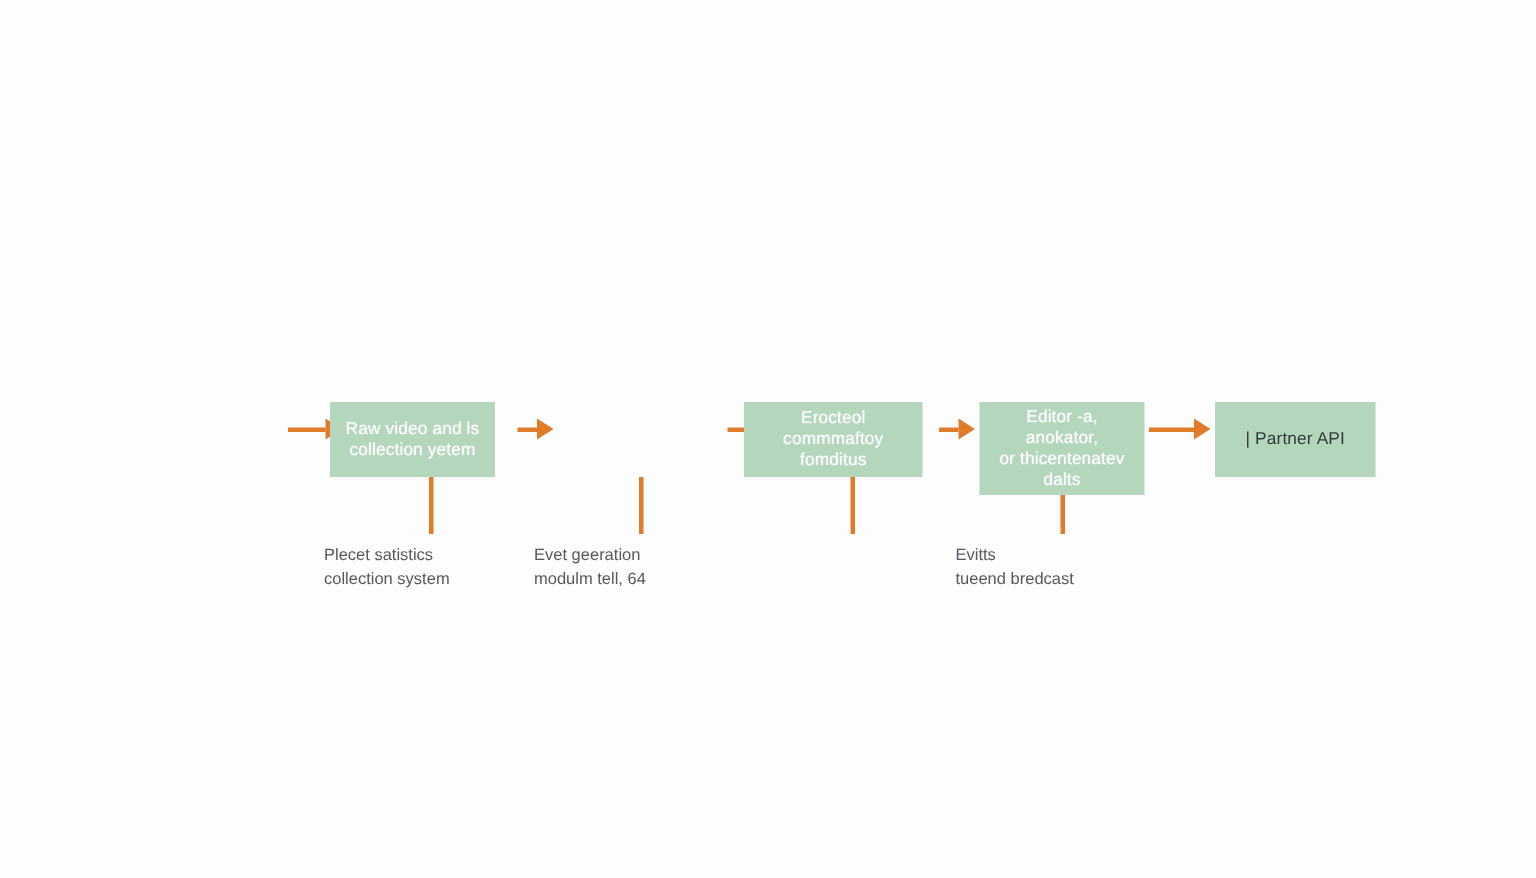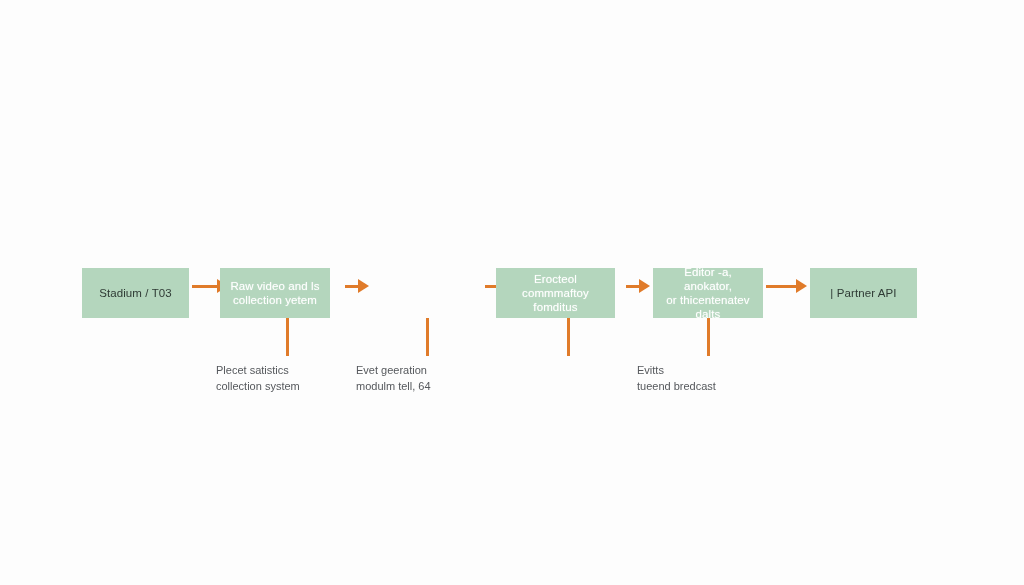--- a/index.html
+++ b/index.html
@@ -110,33 +110,30 @@
       <div class="arrow-head"></div>
     </div>
     <div class="arrow" style="left: 766px; top: 279px; width: 41px;">
       <div class="arrow-shaft"></div>
       <div class="arrow-head"></div>
     </div>
     <div class="drop-line" style="left: 286px; top: 318px; height: 38px;"></div>
     <div class="drop-line" style="left: 426px; top: 318px; height: 38px;"></div>
     <div class="drop-line" style="left: 567px; top: 318px; height: 38px;"></div>
     <div class="drop-line" style="left: 707px; top: 318px; height: 38px;"></div>
-    <div class="node source" style="left: 82px; top: 268px; width: 107px; height: 50px;">
-      <div class="node-label">Stadium / T03</div>
-    </div>
     <div class="node" style="left: 220px; top: 268px; width: 110px; height: 50px;">
       <div class="node-label">Raw video and ls
 collection yetem</div>
     </div>
     <div class="node" style="left: 496px; top: 268px; width: 119px; height: 50px;">
       <div class="node-label">Erocteol
 commmaftoy
 fomditus</div>
     </div>
-    <div class="node" style="left: 653px; top: 268px; width: 110px; height: 50px;">
+    <div class="node" style="left: 653px; top: 268px; width: 110px; height: 62px;">
       <div class="node-label">Editor -a, anokator,
 or thicentenatev
 dalts</div>
     </div>
     <div class="node terminal" style="left: 810px; top: 268px; width: 107px; height: 50px;">
       <div class="node-label">| Partner API</div>
     </div>
     <div class="caption" style="left: 216px; top: 362px; width: 142px;">Plecet satistics
 collection system</div>
     <div class="caption" style="left: 356px; top: 362px; width: 142px;">Evet geeration

